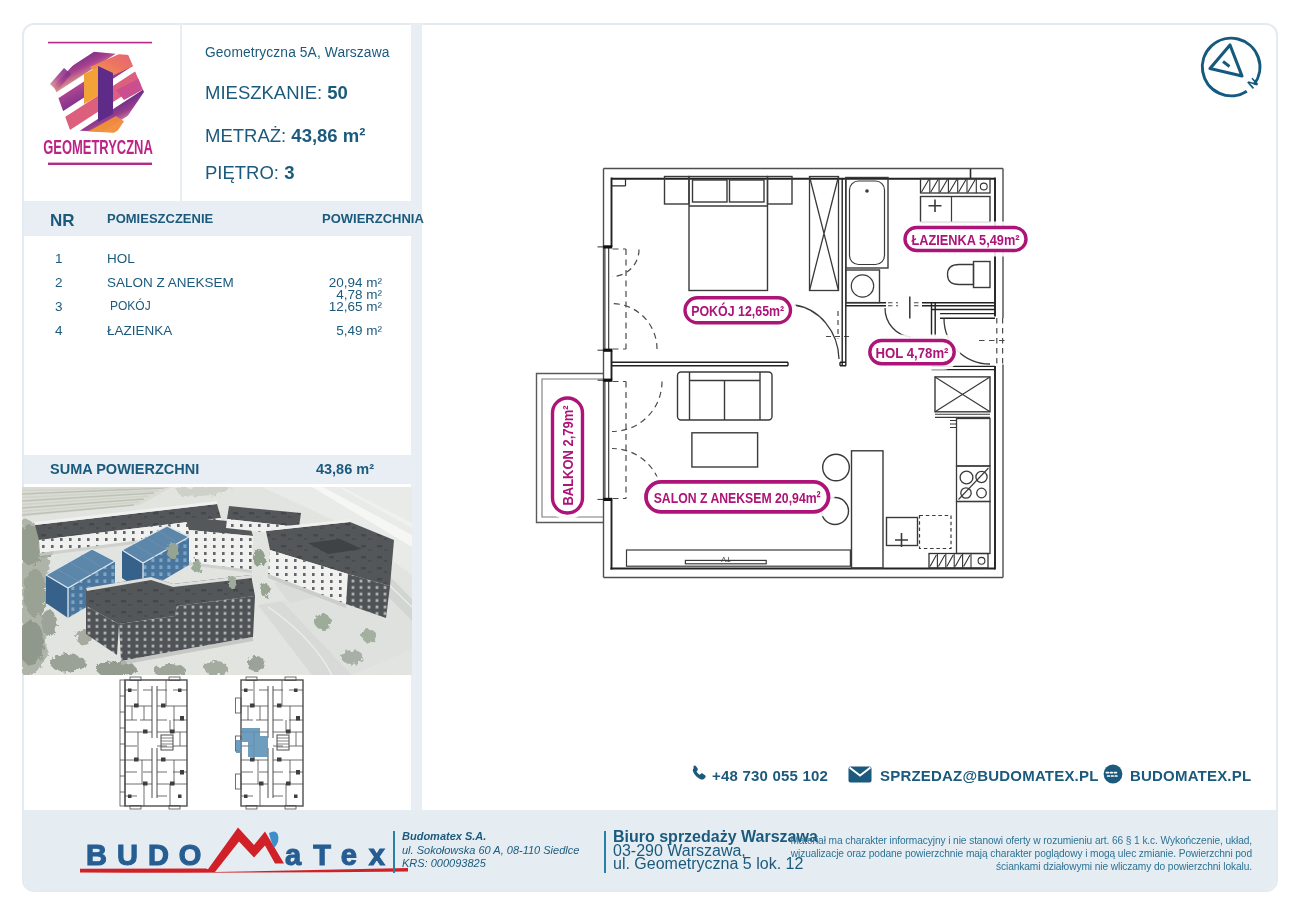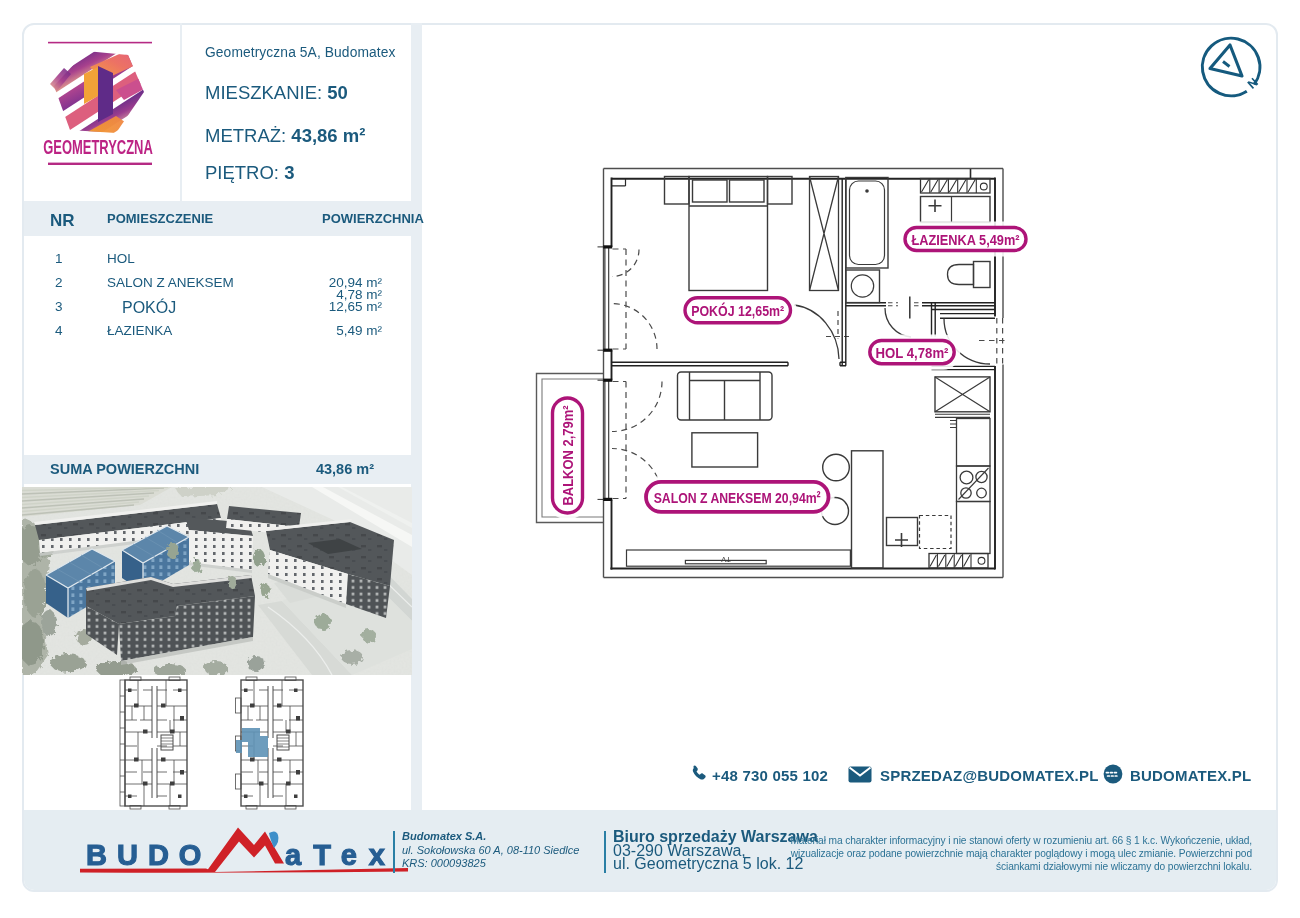--- a/index.html
+++ b/index.html
@@ -13,21 +13,21 @@
 </head>
 <body>
 <div class="page">
 
   <div class="abs" style="left:22px;top:23px;width:1256px;height:869px;border:2px solid #e3eaf0;border-radius:12px;background:#ffffff;"></div>
 
   <div class="abs" style="left:411px;top:23px;width:11px;height:787px;background:#e8eef3;"></div>
 
   <div class="abs" style="left:180px;top:23px;width:2px;height:178px;background:#e8eef3;"></div>
 
-  <div class="abs teal" style="left:205px;top:45px;font-size:13.8px;font-weight:400;letter-spacing:0.1px;">Geometryczna 5A, Budomatex</div>
+  <div class="abs teal" style="left:205px;top:45px;font-size:13.8px;font-weight:400;letter-spacing:0.1px;">Geometryczna 5A, Warszawa</div>
 
   <div class="abs teal" style="left:205px;top:82px;font-size:18.5px;font-weight:500;">MIESZKANIE: <b>50</b></div>
 
   <div class="abs teal" style="left:205px;top:125px;font-size:18.5px;font-weight:500;">METRAŻ: <b>43,86 m²</b></div>
 
   <div class="abs teal" style="left:205px;top:162px;font-size:18.5px;font-weight:500;">PIĘTRO: <b>3</b></div>
 
   <div class="abs" style="left:24px;top:201px;width:398px;height:35px;background:#e8eef3;"></div>
 
   <div class="abs teal" style="left:50px;top:211px;font-size:17px;font-weight:700;">NR</div>
@@ -36,21 +36,21 @@
 
   <div class="abs teal" style="left:55px;top:251px;font-size:13.5px;">1</div>
   <div class="abs teal" style="left:107px;top:251px;font-size:13.5px;">HOL</div>
   <div class="abs teal" style="left:282px;top:251px;width:100px;text-align:right;font-size:13.5px;margin-top:36px;">4,78 m²</div>
 
   <div class="abs teal" style="left:55px;top:275px;font-size:13.5px;">2</div>
   <div class="abs teal" style="left:107px;top:275px;font-size:13.5px;">SALON Z ANEKSEM</div>
   <div class="abs teal" style="left:282px;top:275px;width:100px;text-align:right;font-size:13.5px;">20,94 m²</div>
 
   <div class="abs teal" style="left:55px;top:299px;font-size:13.5px;">3</div>
-  <div class="abs teal" style="left:122px;top:299px;font-size:16px;">POKÓJ</div>
+  <div class="abs teal" style="left:110px;top:299px;font-size:12px;">POKÓJ</div>
   <div class="abs teal" style="left:282px;top:299px;width:100px;text-align:right;font-size:13.5px;">12,65 m²</div>
 
   <div class="abs teal" style="left:55px;top:323px;font-size:13.5px;">4</div>
   <div class="abs teal" style="left:107px;top:323px;font-size:13.5px;">ŁAZIENKA</div>
   <div class="abs teal" style="left:282px;top:323px;width:100px;text-align:right;font-size:13.5px;">5,49 m²</div>
 
   <div class="abs" style="left:24px;top:455px;width:398px;height:29px;background:#e8eef3;"></div>
 
   <div class="abs teal" style="left:50px;top:461px;font-size:14.5px;font-weight:700;">SUMA POWIERZCHNI</div>
 

